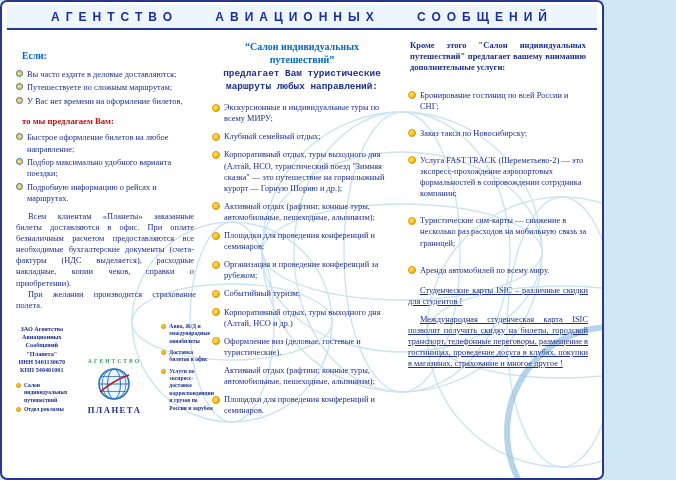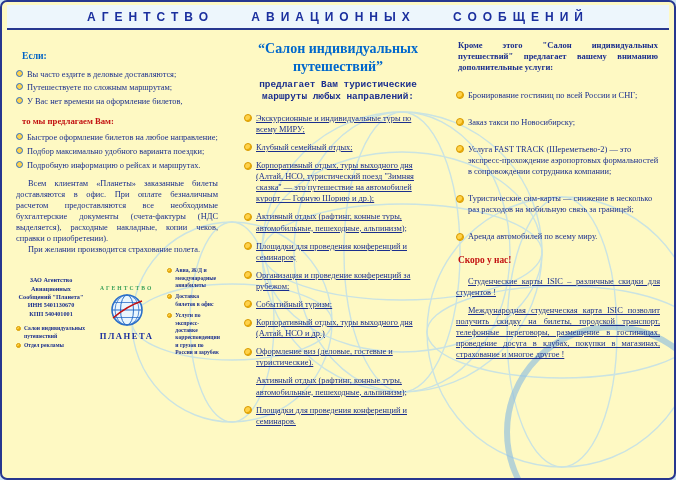--- a/index.html
+++ b/index.html
@@ -1,19 +1,19 @@
 <!DOCTYPE html>
 <html><head>
 <meta charset="utf-8">
 <style>
   *{box-sizing:border-box;margin:0;padding:0;}
   html,body{width:676px;height:480px;background:#cfe6f4;}
   .page{
-    width:676px;height:480px;position:relative;overflow:hidden;
-    background:#fef9c3;border:2px solid #27378f;border-radius:7px;
+    width:604px;height:480px;position:relative;overflow:hidden;
+    background:#ffffff;border:2px solid #27378f;border-radius:7px;
     font-family:"Liberation Serif", serif;color:#1b2f8e;
   }
   .watermark{position:absolute;left:0;top:0;z-index:0;pointer-events:none;}
   .header{
     position:relative;z-index:2;margin:3px 5px 0;padding:5px 0 4px;
     text-align:center;font-weight:bold;font-size:12px;letter-spacing:6px;word-spacing:28px;
     color:#1b2f9e;border-bottom:2px solid #27378f;background:#edf6fc;
     font-family:"Liberation Sans", sans-serif;white-space:nowrap;overflow:hidden;
   }
   .cols{position:relative;z-index:2;display:flex;gap:16px;padding:8px 14px 6px;}
@@ -28,37 +28,37 @@
     background:#ffd24a;border:1px solid #d89a00;box-shadow:inset -1px -1px 0 #e8a900;}
   .b-hidden{visibility:hidden;}
 
   
   .intro{font-weight:bold;text-align:center;font-size:7.8px;padding:2px 12px 0;}
   .h-blue{color:#0063c6;font-weight:bold;font-size:9.6px;margin:12px 0 6px 6px;}
   .h-red{color:#c21111;font-weight:bold;font-size:8.7px;margin:9px 0 5px 6px;}
   .para{margin-top:7px;text-indent:12px;text-align:justify;padding-right:2px;}
   .para2{text-indent:12px;text-align:justify;}
 
-  .footer{display:flex;gap:12px;margin-top:12px;align-items:center;}
+  .footer{display:flex;gap:20px;margin-top:12px;align-items:flex-end;}
   .company{width:78px;font-size:6.2px;font-weight:bold;text-align:center;line-height:1.35;}
   .mini{margin-top:7px;text-align:left;}
   .mini .row{margin:2px 0;gap:3px;}
   .mini .b-yellow{width:5px;height:5px;margin-top:1px;}
   .mini .itext{font-size:5.6px;}
   .logo{width:64px;text-align:center;}
   .logo-top{color:#3aa05a;font-size:5.6px;letter-spacing:2px;font-weight:bold;}
   .logo-bottom{color:#1b2f9e;font-weight:bold;font-size:8.6px;letter-spacing:1.5px;}
   .services{flex:1;font-size:5.6px;font-weight:bold;}
   .services .row{gap:3px;margin:0 0 4px;}
   .services .b-yellow{width:5px;height:5px;margin-top:1px;}
 
   
-  .m-title{color:#0068cc;font-weight:bold;font-size:14px;text-align:center;margin:2px 6px 2px;}
+  .m-title{color:#0068cc;font-weight:bold;font-size:10px;text-align:center;margin:2px 6px 2px;}
   .m-sub{font-weight:bold;font-size:9.4px;text-align:center;margin:0 8px 9px;font-family:Liberation Mono, monospace;}
-  .middle .row{margin:0 8px 7px;text-decoration:underline;}
+  .middle .row{margin:0 0 7px;}
 
   
   .r-intro{font-weight:bold;font-size:8.5px;text-align:justify;margin:2px 2px 11px;}
   .right .row{margin:16px 0 9px;}
   .soon{color:#c21111;font-weight:bold;font-size:9.4px;margin:12px 0 9px 2px;}
   .r-para{text-indent:12px;text-align:justify;margin-bottom:7px;text-decoration:underline;}
 </style>
 </head>
 <body>
 
@@ -181,21 +181,21 @@
       <div class="row">
         <span class="b-yellow"></span>
         <span class="itext">Экскурсионные и индивидуальные туры по всему  МИРУ;</span>
       </div>
       <div class="row">
         <span class="b-yellow"></span>
         <span class="itext">Клубный семейный отдых;</span>
       </div>
       <div class="row">
         <span class="b-yellow"></span>
-        <span class="itext">Корпоративный отдых, туры выходного дня (Алтай, НСО, туристический поезд "Зимняя сказка" — это путешествие на автомобилей курорт — Горную Шорию и др.);</span>
+        <span class="itext">Корпоративный отдых, туры выходного дня (Алтай, НСО, туристический поезд "Зимняя сказка" — это путешествие на горнолыжный курорт — Горную Шорию и др.);</span>
       </div>
       <div class="row">
         <span class="b-yellow"></span>
         <span class="itext">Активный отдых (рафтинг, конные туры, автомобильные, пешеходные, альпинизм);</span>
       </div>
       <div class="row">
         <span class="b-yellow"></span>
         <span class="itext">Площадки для проведения конференций и семинаров;</span>
       </div>
       <div class="row">
@@ -241,19 +241,18 @@
       </div>
       <div class="row">
         <span class="b-yellow"></span>
         <span class="itext">Туристические сим-карты — снижение в несколько раз расходов на мобильную связь за границей;</span>
       </div>
       <div class="row">
         <span class="b-yellow"></span>
         <span class="itext">Аренда автомобилей по всему миру.</span>
       </div>
 
-      <div class="soon">Скоро у нас!</div>
       <p class="r-para">Студенческие карты ISIC – различные скидки для студентов !</p>
       <p class="r-para">Международная студенческая карта ISIC позволит получить скидку на билеты, городской транспорт, телефонные переговоры, размещение в гостиницах, проведение досуга в клубах, покупки в магазинах, страхование и многое другое !</p>
     </div>
 
   </div>
 </div>
 
 </body></html>

